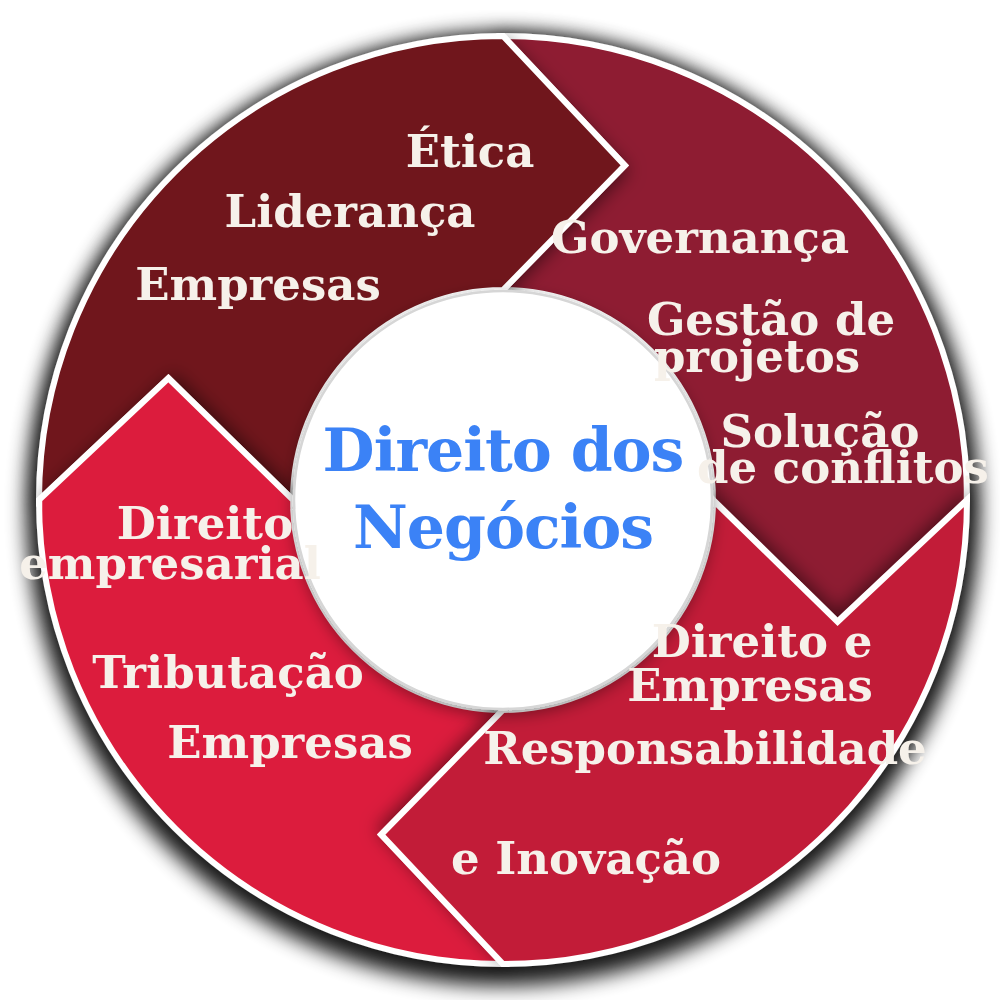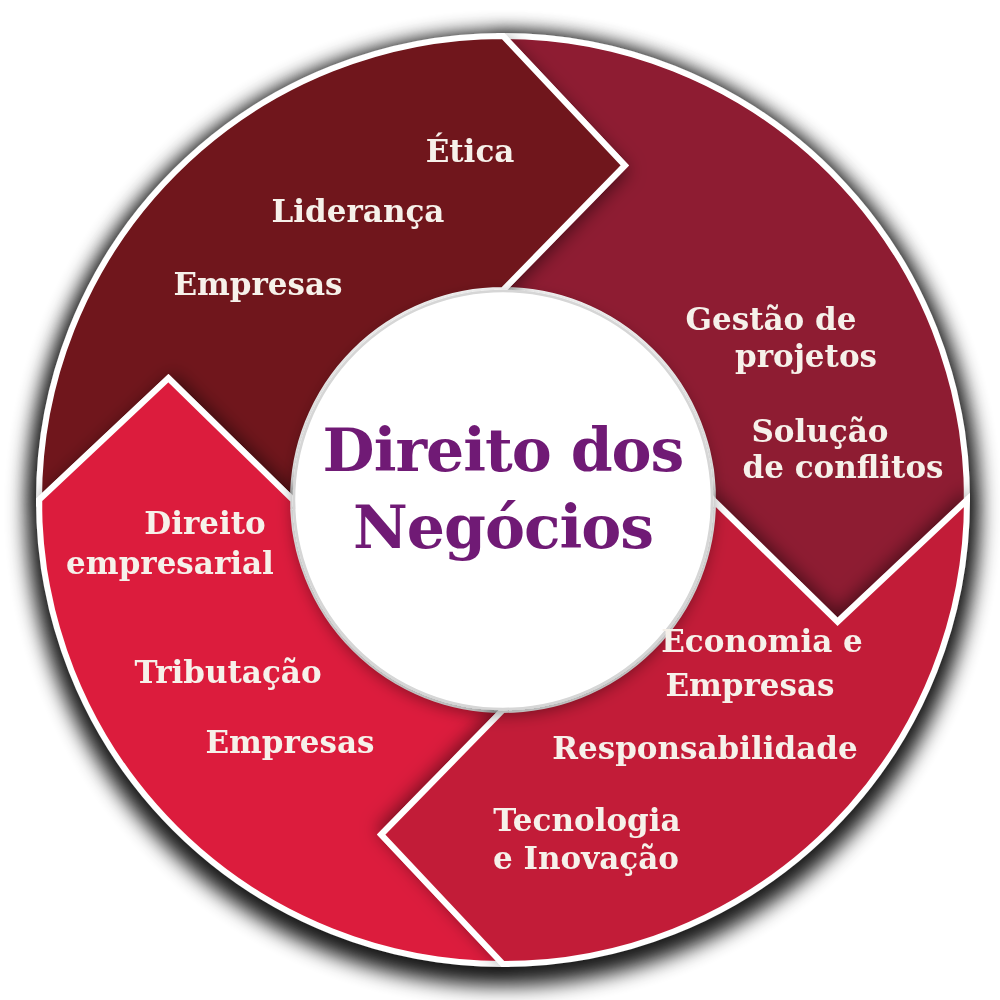--- a/index.html
+++ b/index.html
@@ -1,23 +1,23 @@
 <!DOCTYPE html>
 <html><head>
 <meta charset="utf-8">
 <style>
   html,body{margin:0;padding:0;background:#ffffff;}
   .stage{position:relative;width:1000px;height:1000px;overflow:hidden;background:#ffffff;
          font-family:"DejaVu Serif","Liberation Serif",serif;}
   .stage svg{position:absolute;left:0;top:0;}
   .lbl-layer{position:absolute;left:0;top:0;width:1000px;height:1000px;}
   .lbl{position:absolute;transform:translate(-50%,-50%);white-space:nowrap;
-       color:#F6F1EA;font-weight:bold;font-size:31px;line-height:1;letter-spacing:0;}
+       color:#F6F1EA;font-weight:bold;font-size:45px;line-height:1;letter-spacing:0;}
   .center-title{position:absolute;left:503px;top:489px;transform:translate(-50%,-50%);
-       text-align:center;color:#701a75;font-weight:bold;font-size:60px;line-height:77px;
+       text-align:center;color:#3b82f6;font-weight:bold;font-size:60px;line-height:77px;
        letter-spacing:-1px;white-space:nowrap;}
 </style>
 </head>
 <body>
 
 <div class="stage">
 
   <svg width="1000" height="1000" viewBox="0 0 1000 1000">
     <defs>
       <filter id="haloBlur" x="-30%" y="-30%" width="160%" height="160%">
@@ -43,32 +43,32 @@
   </svg>
 
   <div class="lbl-layer">
 
     <div class="center-title">
       <div>Direito dos</div>
       <div>Negócios</div>
     </div>
 
     <div class="lbl" style="left:470px;top:151px;">Ética</div>
-    <div class="lbl" style="left:350px;top:211px;margin-left:8px;">Liderança</div>
+    <div class="lbl" style="left:350px;top:211px;">Liderança</div>
     <div class="lbl" style="left:258px;top:284px;">Empresas</div>
 
+    <div class="lbl" style="left:700px;top:237px;">Governança</div>
     <div class="lbl" style="left:771px;top:319px;">Gestão de</div>
-    <div class="lbl" style="left:806px;top:356px;">projetos</div>
+    <div class="lbl" style="left:757px;top:356px;">projetos</div>
     <div class="lbl" style="left:820px;top:431px;">Solução</div>
     <div class="lbl" style="left:843px;top:467px;">de conflitos</div>
 
-    <div class="lbl" style="left:762px;top:641px;">Economia e</div>
+    <div class="lbl" style="left:762px;top:641px;">Direito e</div>
     <div class="lbl" style="left:750px;top:685px;">Empresas</div>
     <div class="lbl" style="left:705px;top:748px;">Responsabilidade</div>
-    <div class="lbl" style="left:587px;top:820px;">Tecnologia</div>
     <div class="lbl" style="left:586px;top:858px;">e Inovação</div>
 
     <div class="lbl" style="left:205px;top:523px;">Direito</div>
     <div class="lbl" style="left:170px;top:563px;">empresarial</div>
     <div class="lbl" style="left:228px;top:672px;">Tributação</div>
     <div class="lbl" style="left:290px;top:742px;">Empresas</div>
 
   </div>
 </div>
 

